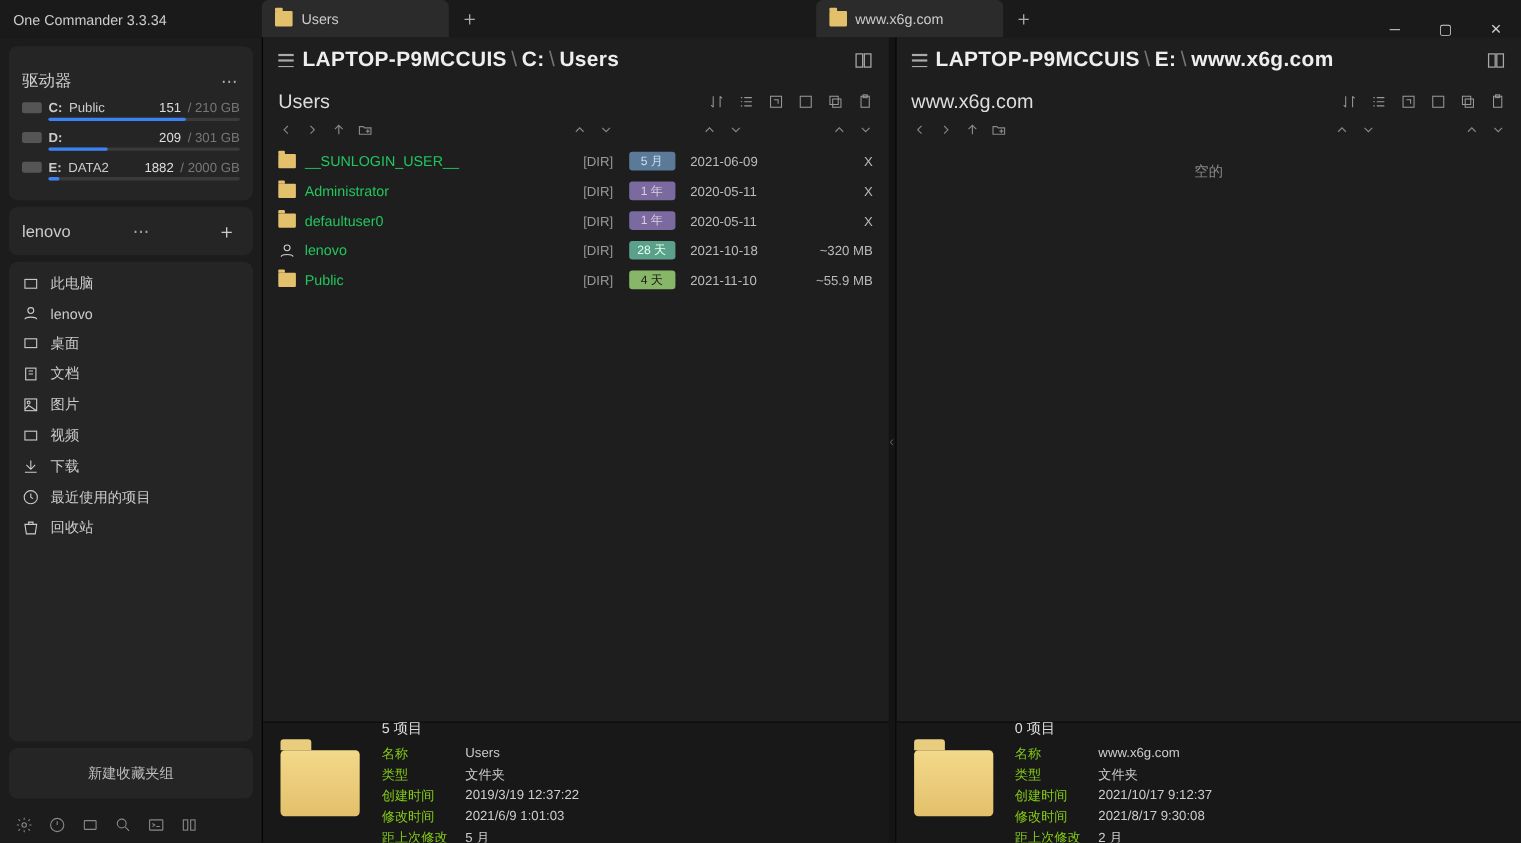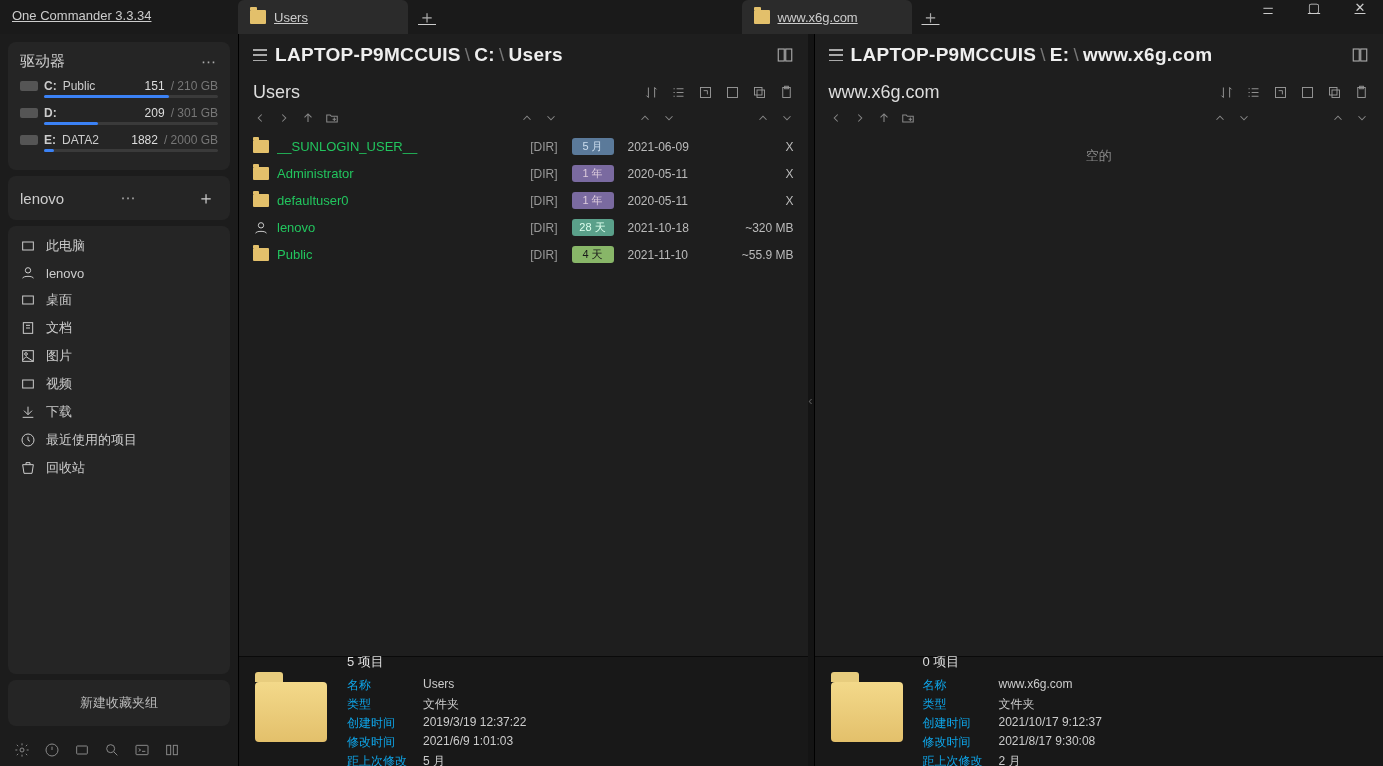--- a/index.html
+++ b/index.html
@@ -6,23 +6,22 @@
 body {
   font-family: "Segoe UI", "Microsoft YaHei", sans-serif;
   background: #1a1a1a;
   color: #ccc;
   font-size: 13px;
   width: 1383px; height: 766px;
   overflow: hidden;
   display: flex; flex-direction: column;
 }
 .titlebar {
-  height: 34px; display: flex; align-items: flex-start;
+  height: 34px; display: flex; align-items: flex-end;
   background: #1a1a1a;
-  text-decoration: underline;
 }
 .app-title { padding: 8px 12px; font-size: 13px; color: #ccc; width: 238px; }
 .tab-strip { display: flex; flex: 1; }
 .tab {
   display: flex; align-items: center; gap: 8px;
   padding: 0 12px; height: 34px; min-width: 170px;
   background: #2b2b2b; border-radius: 6px 6px 0 0;
   margin-right: 2px;
 }
 .tab .fld { width: 16px; height: 14px; background: #e3c06b; border-radius: 1px; position: relative; }
@@ -30,21 +29,21 @@
 .tab-add {
   width: 34px; display:flex; align-items:center; justify-content:center;
   color:#aaa; font-size:18px; cursor:pointer;
 }
 .winctrl { display:flex; margin-left:auto; }
 .winctrl div { width:46px; display:flex; align-items:center; justify-content:center; color:#ccc; }
 .main { flex:1; display:flex; min-height:0; }
 
 .sidebar { width: 238px; background:#1c1c1c; display:flex; flex-direction:column; padding:8px; gap:6px; }
 .panel { background:#252525; border-radius:8px; padding:10px 12px; }
-.panel-hdr { display:flex; justify-content:space-between; align-items:center; margin-bottom:8px; font-size:15px;}
+.panel-hdr { display:flex; justify-content:space-between; align-items:center; margin-bottom:8px; font-size:15px;margin-top:12px;}
 .dots { color:#aaa; letter-spacing:2px; }
 .drive { display:flex; flex-direction:column; gap:2px; margin-bottom:8px; }
 .drive-row { display:flex; align-items:center; gap:6px; font-size:12px; }
 .disk { width:18px; height:10px; background:#555; border-radius:2px; display:inline-block; }
 .drive-letter { font-weight:600; }
 .drive-free { color:#ddd; }
 .drive-total { color:#777; }
 .bar { height:3px; background:#3a3a3a; border-radius:2px; margin-left:24px; }
 .bar-fill { height:100%; background:#3b82f6; border-radius:2px; }
 .fav-hdr { display:flex; align-items:center; justify-content:space-between; font-size:15px;}
@@ -84,21 +83,21 @@
 .age-purple{background:#7a6aa0;color:#dcd;}
 .age-teal{background:#5aa08a;color:#dfe;}
 .age-green{background:#88b668;color:#1a1a1a;}
 .empty { text-align:center; color:#888; padding:14px; font-size:13px;}
 .handle { width:6px; background:#141414; display:flex; align-items:center; justify-content:center; color:#555;}
 .statusbar { height:110px; background:#181818; border-top:1px solid #0a0a0a; display:flex; align-items:center; padding:8px 16px; gap:20px;}
 .bigfolder { width:72px; height:60px; background:linear-gradient(#f3d98a,#e3c06b); border-radius:4px; position:relative;}
 .bigfolder::before{content:"";position:absolute;top:-10px;left:0;width:28px;height:10px;background:#e8cd7e;border-radius:3px 3px 0 0;}
 .meta { display:flex; flex-direction:column; gap:2px; font-size:12px; color:#aaa; }
 .metarow { display:flex; gap:16px; }
-.metarow .k{width:60px;color:#0ea5e9;} .metarow .v{color:#ccc;}
+.metarow .k{width:60px;color:#84cc16;} .metarow .v{color:#ccc;}
 .count { font-size:13px; color:#ddd; margin-bottom:4px;}
 </style>
 </head>
 <body>
 
 <div class="titlebar">
   <div class="app-title">One Commander 3.3.34</div>
   <div class="tab-strip">
     <div class="tab">
       <span class="fld"></span>

